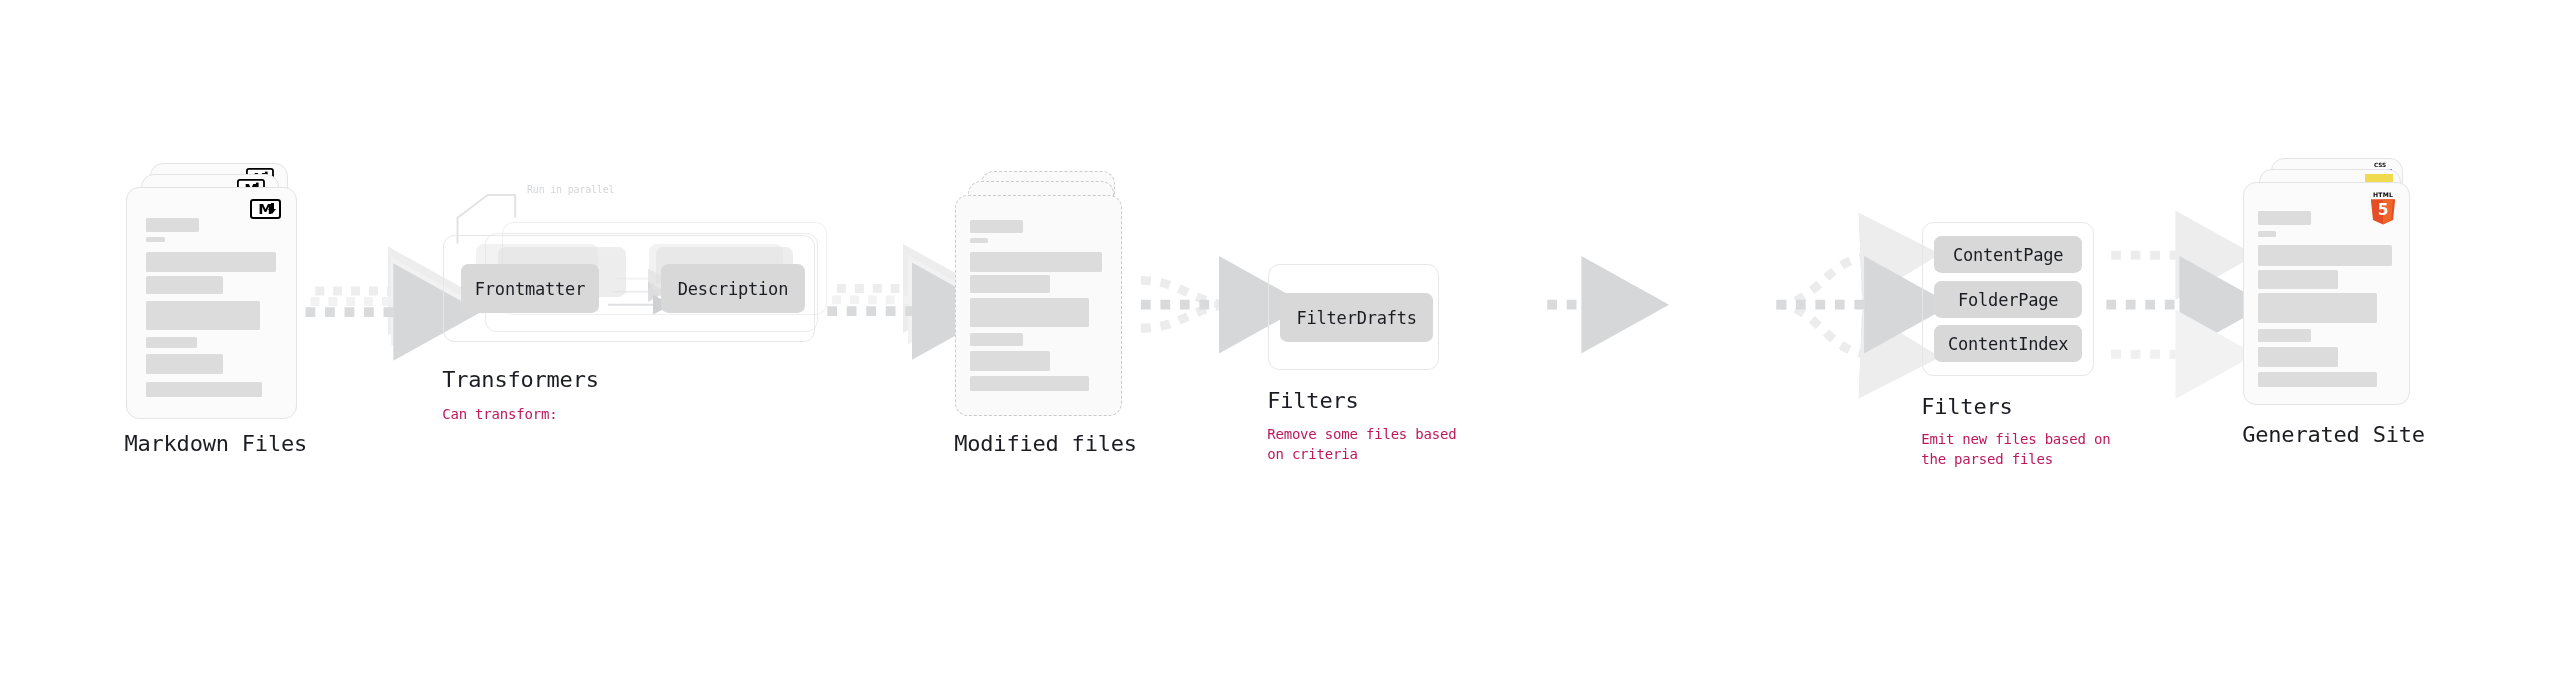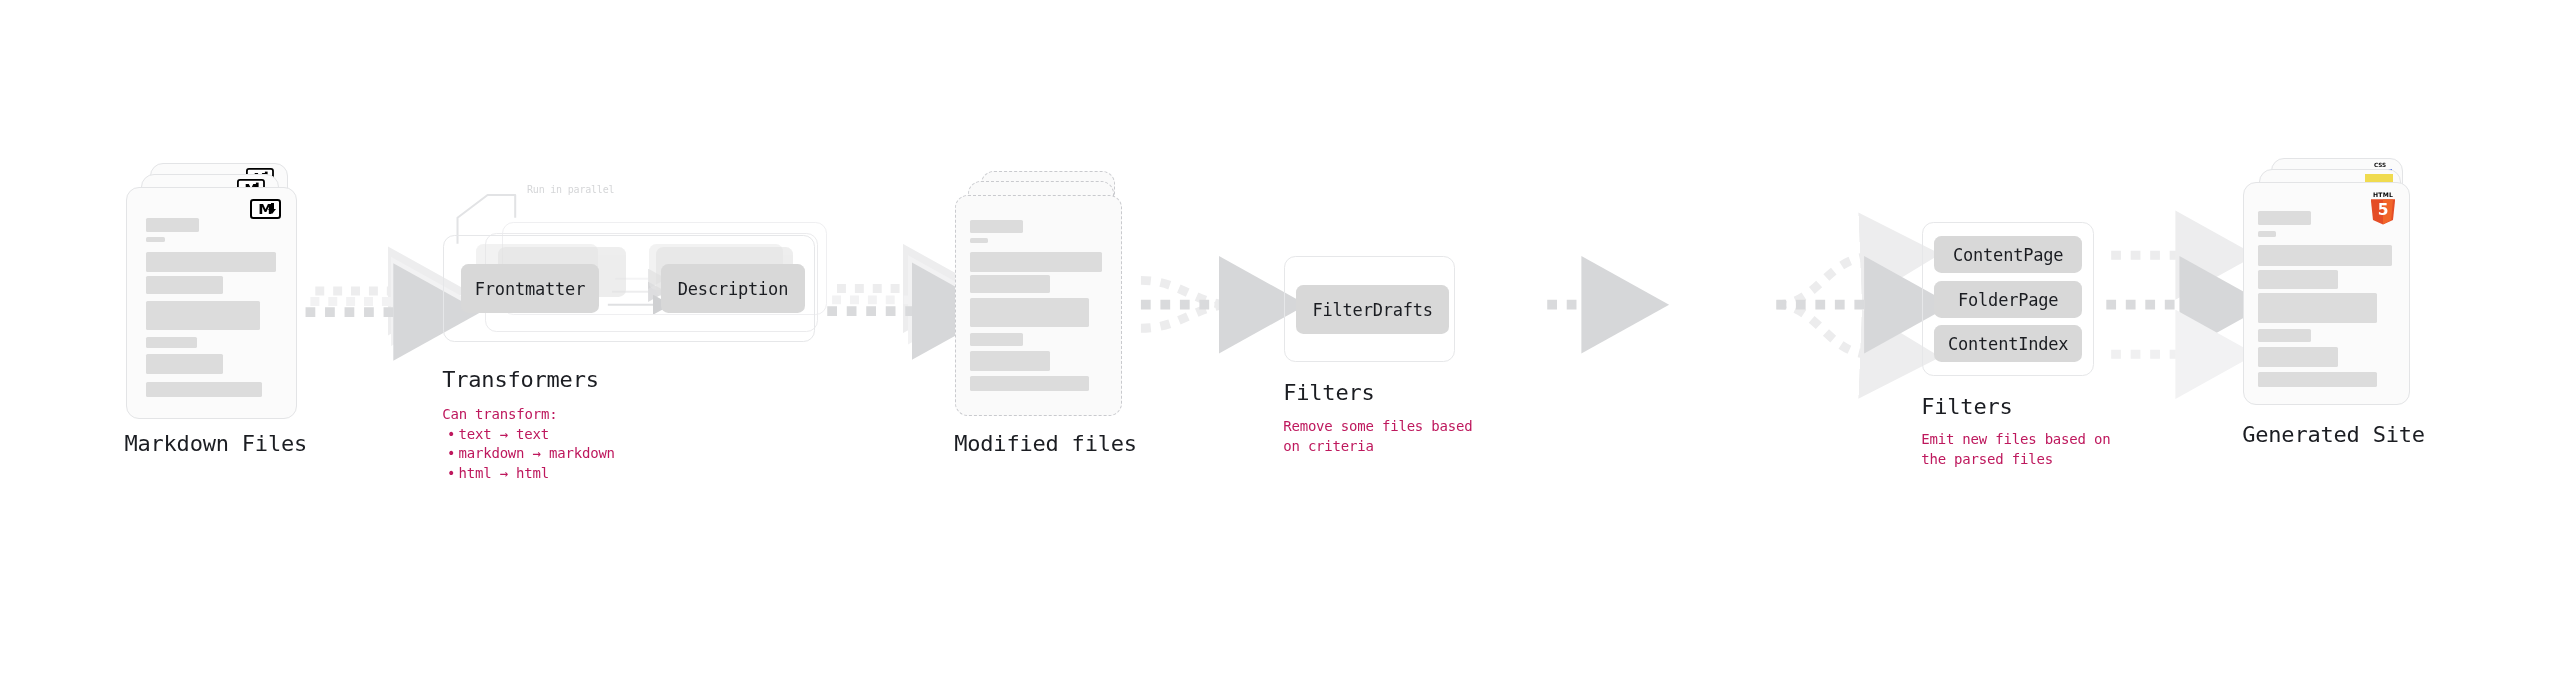--- a/index.html
+++ b/index.html
@@ -325,25 +325,20 @@
     <div class="pill ghost2" style="left:206px; top:57px; width:134px; height:46px; color:transparent;">Description</div>
     <div class="pill ghost1" style="left:213px; top:60px; width:137px; height:50px; color:transparent;">Description</div>
 
     <div class="pill" style="left:18px; top:77px; width:138px; height:49px;">Frontmatter</div>
     <div class="pill" style="left:218px; top:77px; width:144px; height:49px;">Description</div>
 
     <div class="caption-title" style="left:-0.8px; top:180px;">Transformers</div>
 
     <div class="caption-sub list" style="left:-0.8px; top:218px; width:268px;">
       <div>Can transform:</div>
-      <ul>
-        <li>text → text</li>
-        <li>markdown → markdown</li>
-        <li>html → html</li>
-      </ul>
     </div>
   </div>
 
   <div class="node" style="left:955px; top:171px; width:211px; height:325px;">
     <div class="doc-stack" style="width:187px;height:252px;">
       <div class="doc-card dashed" style="left:26px; top:0px; width:134px; height:41px;"></div>
       <div class="doc-card dashed" style="left:13px; top:9.8px; width:146px; height:45px;"></div>
       <div class="doc-card dashed" style="left:0px; top:24.4px; width:167px; height:221px;"></div>
 
       <div class="skeleton" style="left:0; top:24.4px; width:167px; height:221px;">
@@ -354,21 +349,21 @@
         <div class="bar" style="left:14.6px; top:103px; width:119px; height:29px;"></div>
         <div class="bar" style="left:14.6px; top:138px; width:53px;  height:12.2px;"></div>
         <div class="bar" style="left:14.6px; top:156px; width:80px;  height:19.5px;"></div>
         <div class="bar" style="left:14.6px; top:181px; width:119px; height:14.6px;"></div>
       </div>
     </div>
 
     <div class="caption-title" style="left:-0.8px; top:260px;">Modified files</div>
   </div>
 
-  <div class="node" style="left:1268px; top:240px; width:276px; height:260px;margin-left:16px;">
+  <div class="node" style="left:1268px; top:248px; width:276px; height:260px;">
     <div class="group-box" style="left:0px; top:16.3px; width:171px; height:106px;"></div>
     <div class="pill" style="left:12.2px; top:45px; width:153px; height:49px;">FilterDrafts</div>
 
     <div class="caption-title" style="left:-0.8px; top:140px;">Filters</div>
     <div class="caption-sub" style="left:-0.8px; top:177px; width:244px;">Remove some files based
 on criteria</div>
   </div>
 
 
   <div class="node" style="left:1902px; top:219px; width:309px; height:268px;margin-left:20px;">

